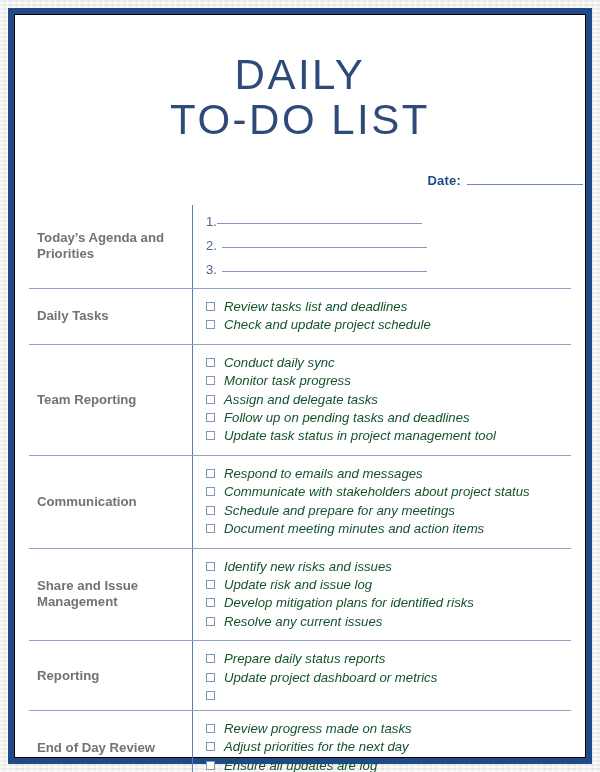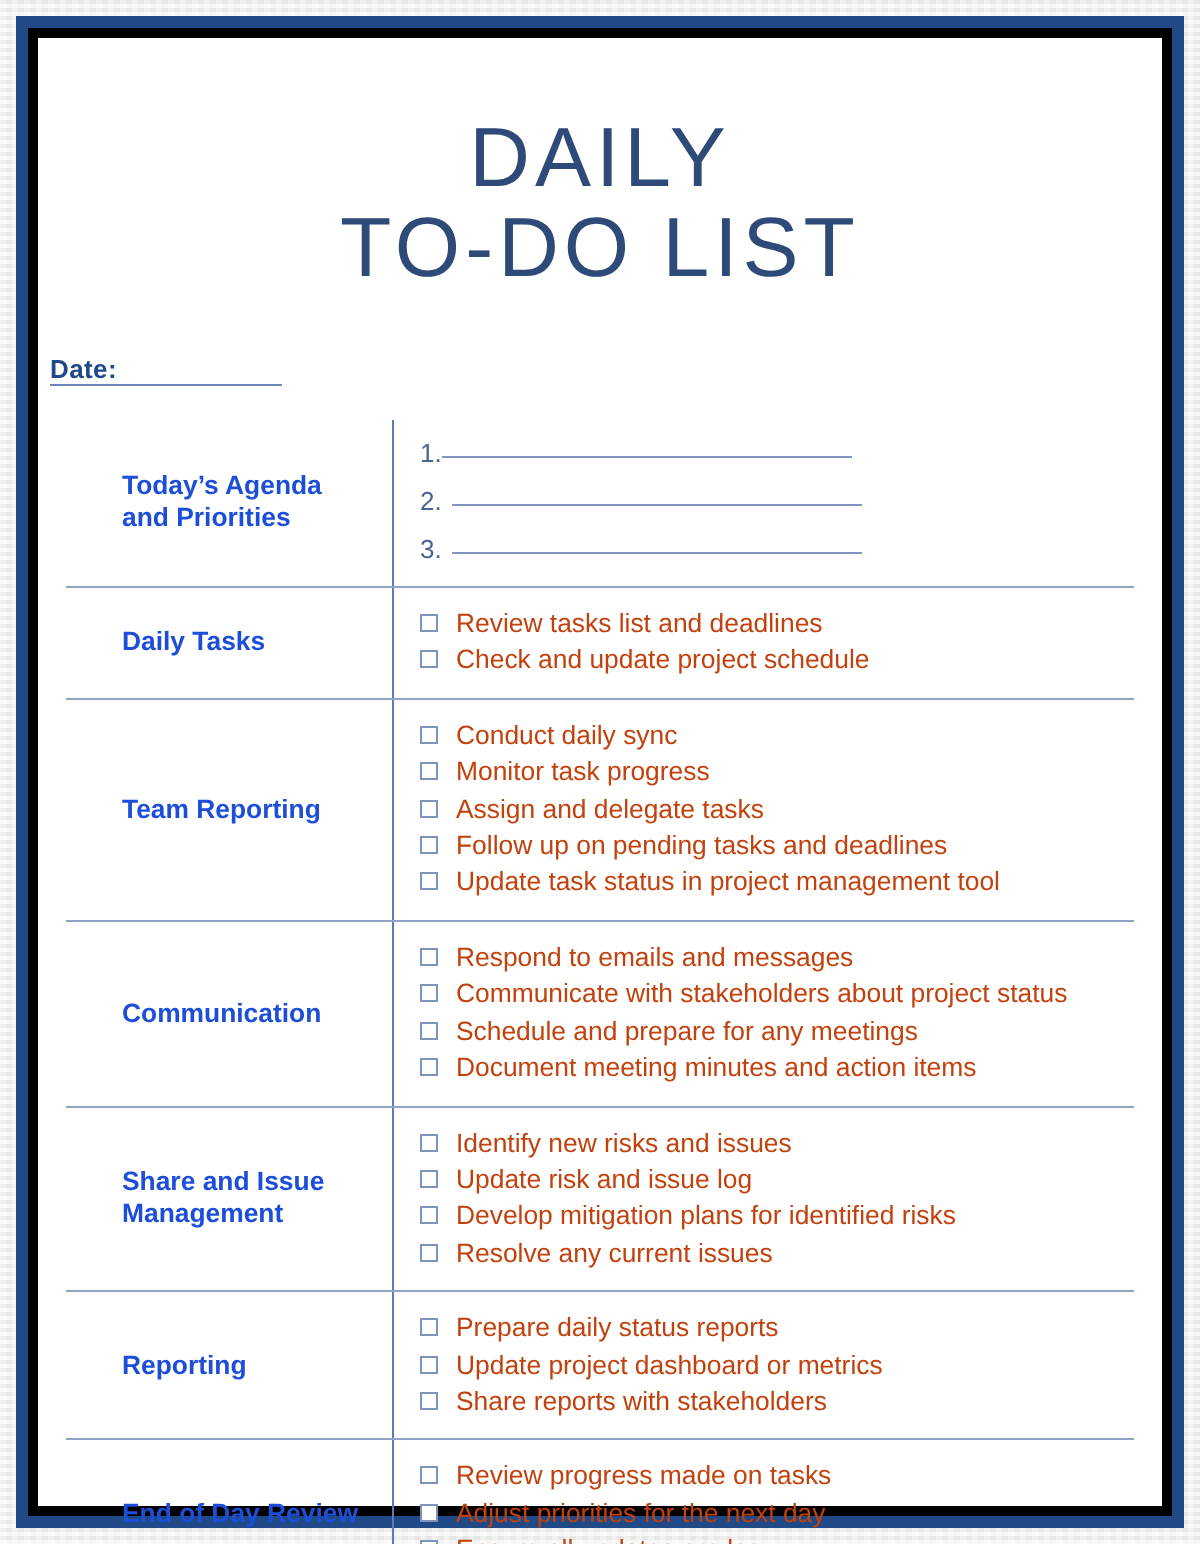--- a/index.html
+++ b/index.html
@@ -33,46 +33,45 @@
     right: 8px;
     bottom: 8px;
     border: 6px solid #1f4a87;
     background: #ffffff;
   }
 
   .sheet {
     position: absolute;
     inset: 0;
     background: #ffffff;
-    border: 5px solid #000000;
+    border: 1px solid #000000;
   }
 
   
   .title-block {
     text-align: center;
     padding-top: 38px;
   }
   .title-line {
     color: #2d4a78;
     font-weight: 300;
     letter-spacing: 2.5px;
     line-height: 1.07;
     white-space: nowrap;
   }
   .title-line.l1 { font-size: 42px; }
   .title-line.l2 { font-size: 42px; }
 
   
   .date-row {
     margin-top: 30px;
-    padding-right: 24px;
+    padding-right: 2px;
     display: flex;
     justify-content: flex-end;
     align-items: baseline;
-    flex-direction: column;
   }
   .date-label {
     color: #1f4a87;
     font-weight: bold;
     font-size: 13px;
     letter-spacing: .2px;
   }
   .date-rule {
     width: 116px;
     margin-left: 6px;
@@ -93,25 +92,24 @@
   .row.last { border-bottom: none; }
 
   .label-cell {
     width: 163px;
     flex: 0 0 163px;
     display: flex;
     align-items: center;
     padding: 9px 10px 9px 8px;
   }
   .label-cell span {
-    color: #1d4ed8;
+    color: #737373;
     font-weight: bold;
     font-size: 13.2px;
     line-height: 1.22;
-    margin-left: 20px;
   }
 
   .content-cell {
     flex: 1 1 auto;
     border-left: 1.3px solid #5d7cb5;
     padding: 9px 0 9px 13px;
   }
 
   
   .agenda-item {
@@ -142,23 +140,24 @@
   .checkbox {
     width: 9px;
     height: 9px;
     flex: 0 0 9px;
     border: 1.1px solid #7e93bd;
     background: #fff;
     margin-top: 4px;
     margin-right: 9px;
   }
   .check-text {
-    color: #c2410c;
+    color: #14532d;
     font-size: 13.2px;
     line-height: 1.32;
+    font-style: italic;
   }
 </style>
 </head>
 <body>
 
 <div class="page-bg"></div>
 
 <div class="frame">
   <div class="sheet">
 
@@ -288,21 +287,20 @@
             <div class="check-item">
               <span class="checkbox"></span>
               <span class="check-text">Prepare daily status reports</span>
             </div>
             <div class="check-item">
               <span class="checkbox"></span>
               <span class="check-text">Update project dashboard or metrics</span>
             </div>
             <div class="check-item">
               <span class="checkbox"></span>
-              <span class="check-text">Share reports with stakeholders</span>
             </div>
           </div>
         </div>
         <div class="row last">
           <div class="label-cell">
             <span>End of Day Review</span>
           </div>
           <div class="content-cell">
             <div class="check-item">
               <span class="checkbox"></span>

